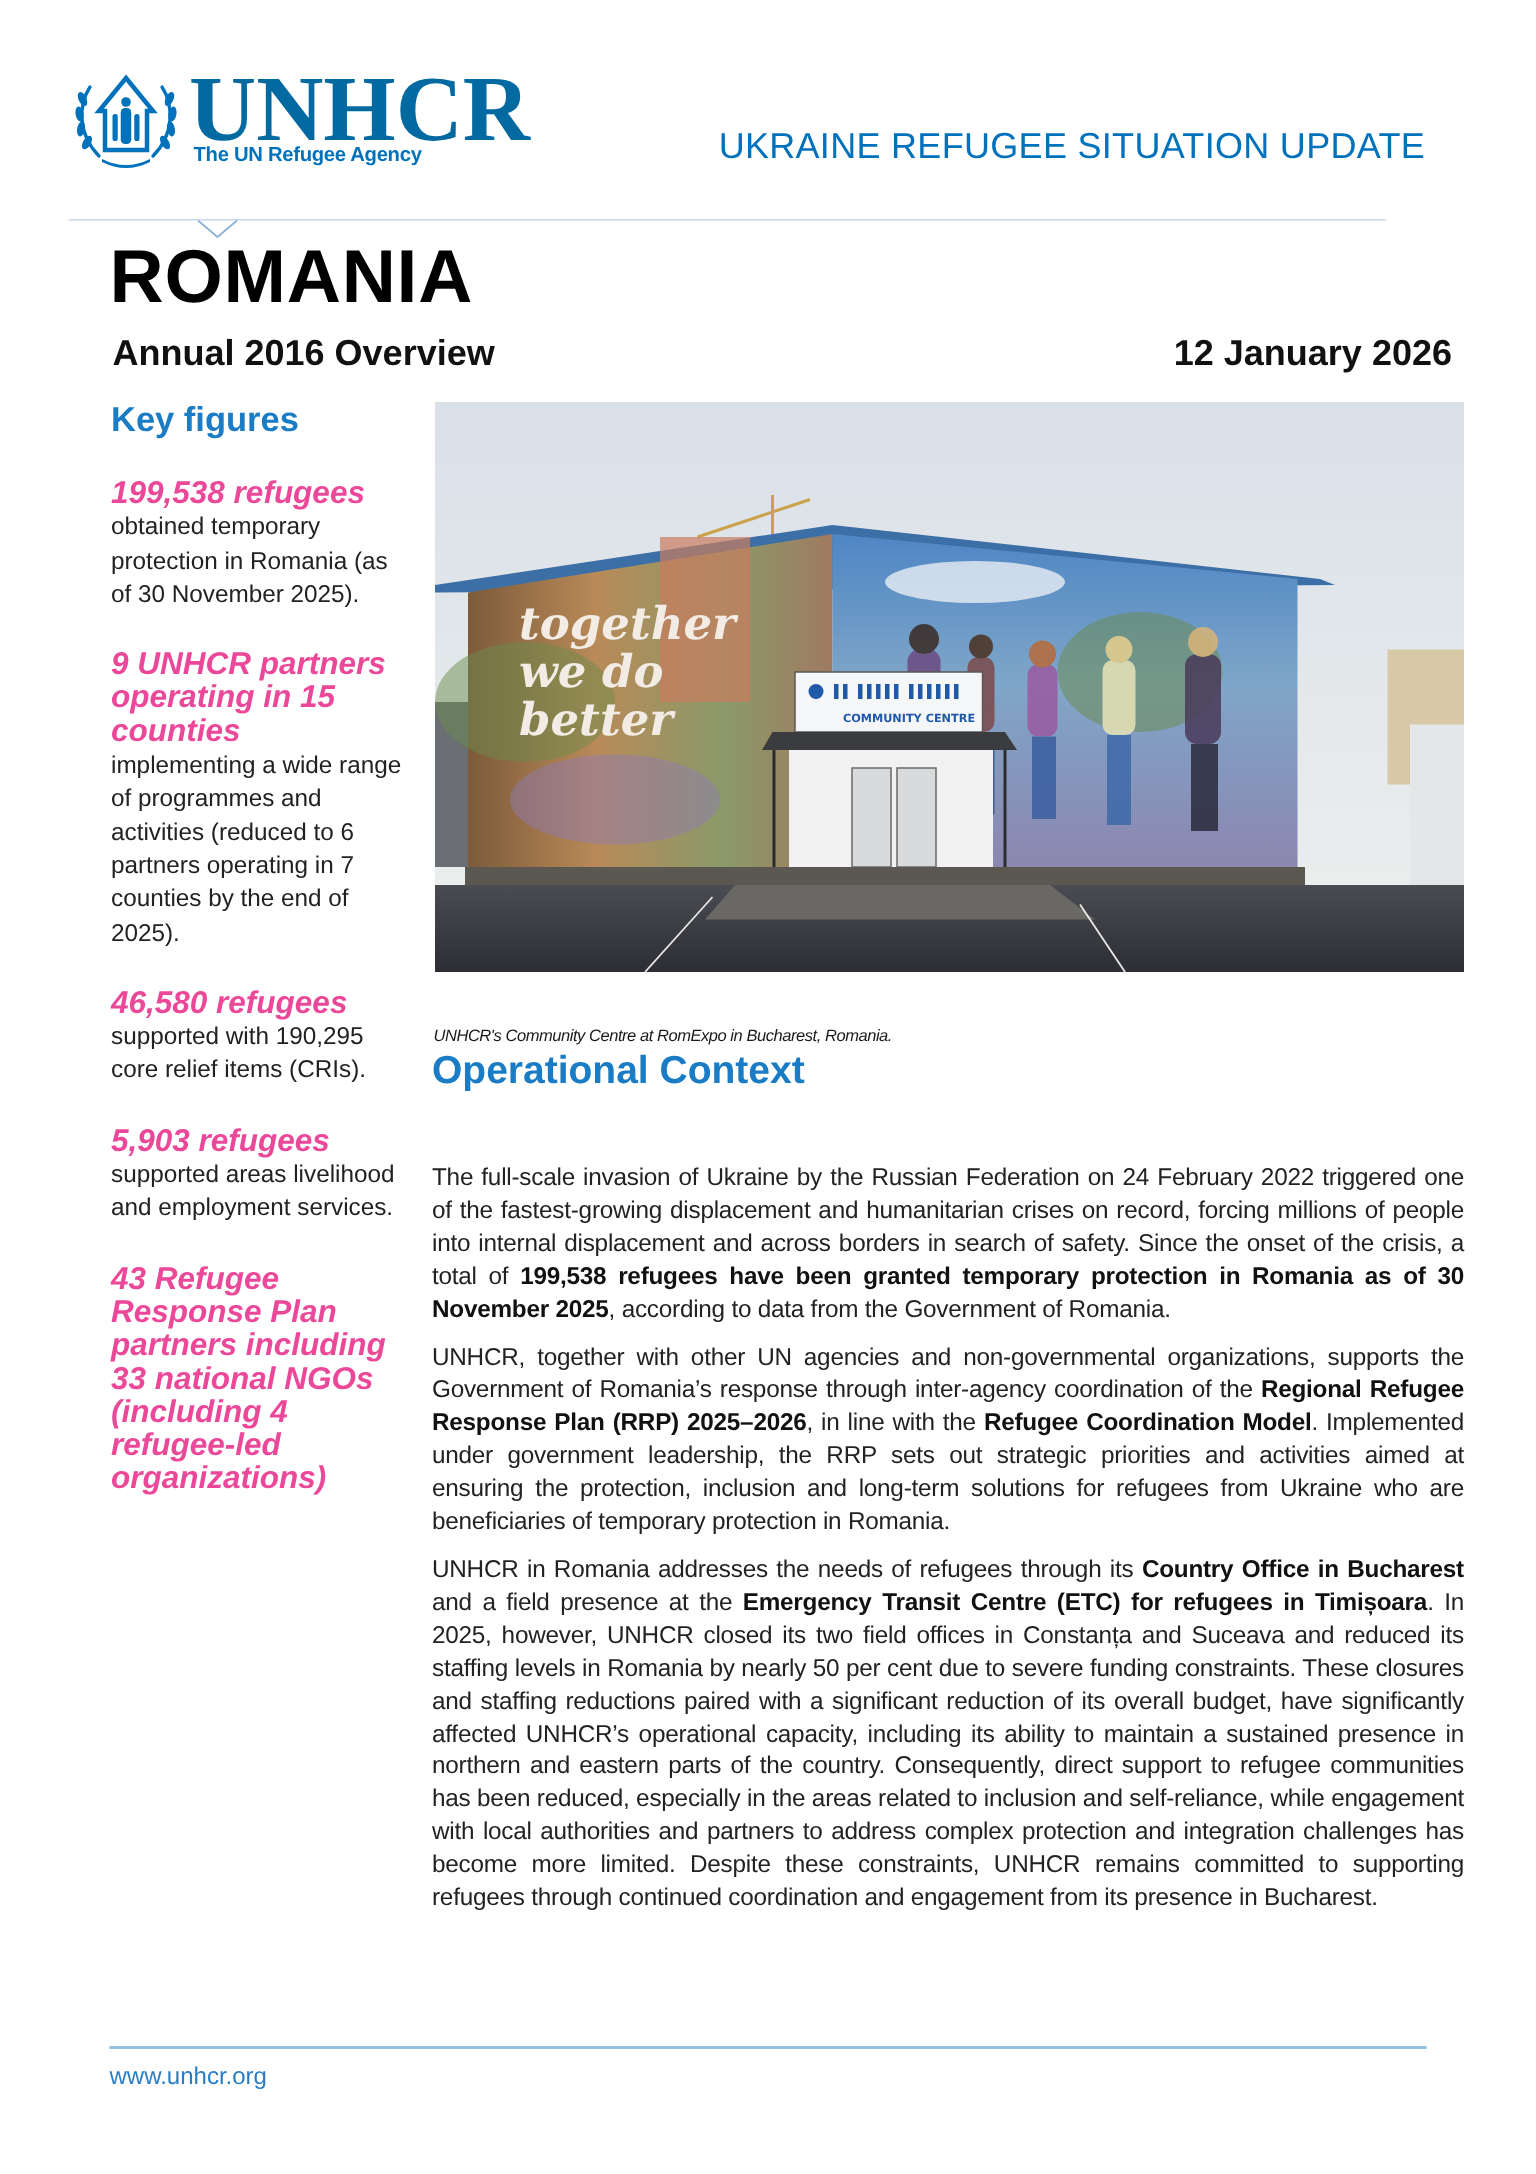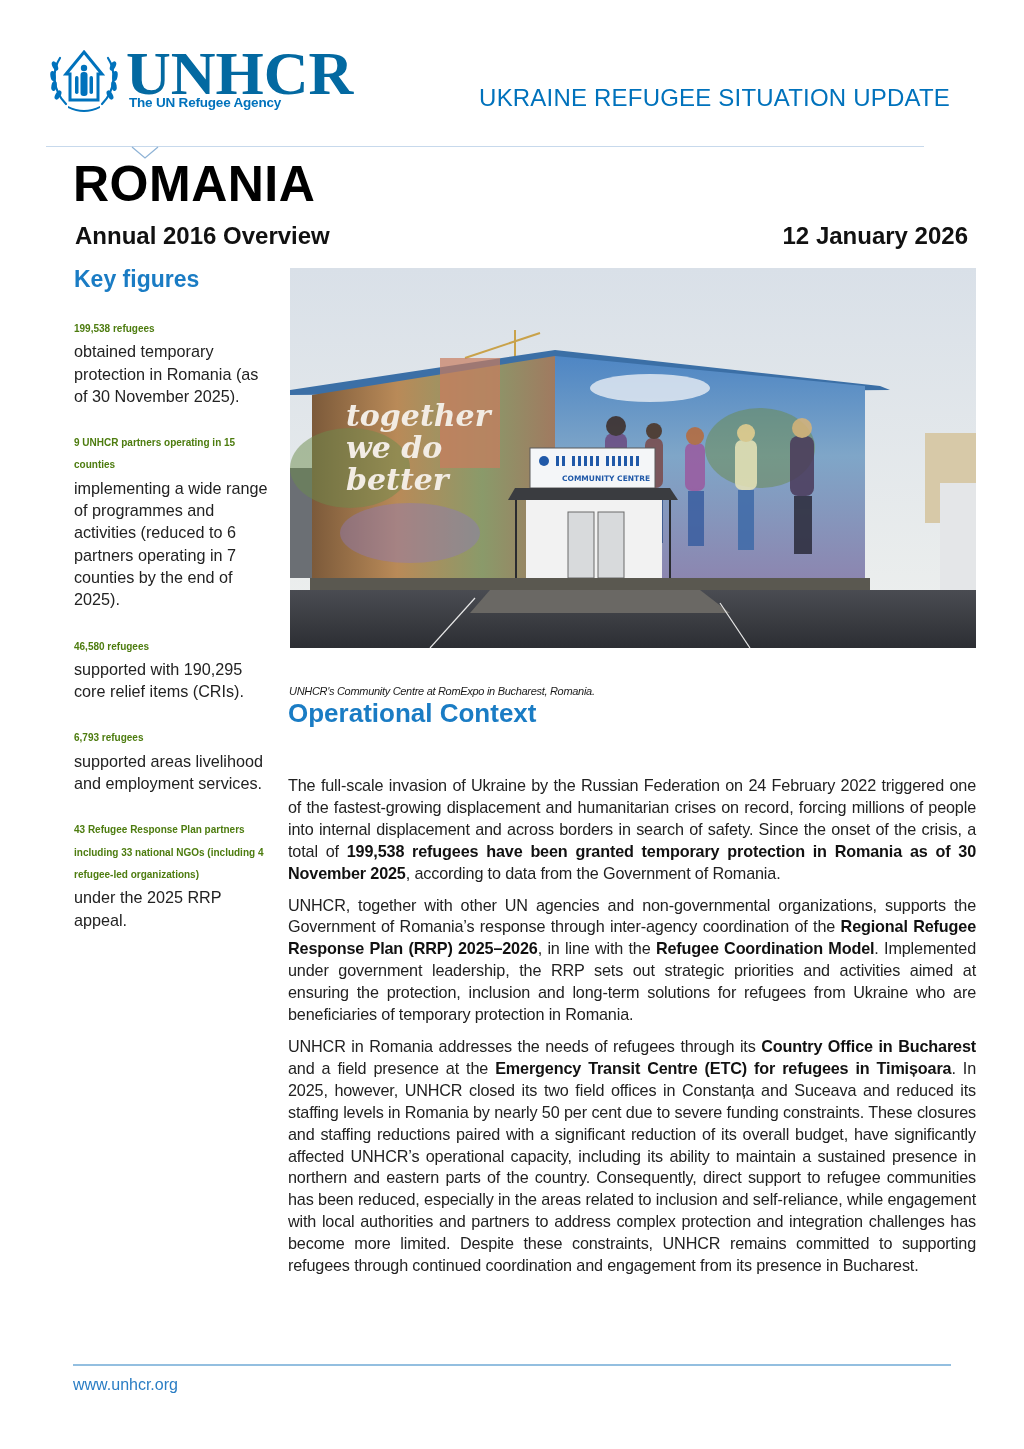--- a/index.html
+++ b/index.html
@@ -19,21 +19,21 @@
   .top-chevron { position: absolute; left: 131px; top: 146px; width: 28px; height: 14px; }
 
   .country { position: absolute; left: 73px; top: 155px; font-size: 50px; font-weight: 700; color: #000; letter-spacing: 0.5px; }
   .subtitle { position: absolute; left: 75px; top: 222px; font-size: 24px; font-weight: 700; color: #111; }
   .date { position: absolute; right: 56px; top: 222px; font-size: 24px; font-weight: 700; color: #111; }
 
   
   .key-title { position: absolute; left: 74px; top: 266px; font-size: 23px; font-weight: 700; color: #1a7cc4; }
   .key-list { position: absolute; left: 74px; top: 318px; width: 200px; }
   .key-item { margin-bottom: 25px; }
-  .key-head { font-size: 10px; font-weight: 700; color: #4d7c0f; line-height: 22.3px; display: block; }
+  .key-head { font-size: 21px; font-weight: 700; color: #ec4899; line-height: 22.3px; display: block; font-style: italic; }
   .key-body { font-size: 16.2px; color: #222; line-height: 22.3px; display: block; }
 
   
   .photo { position: absolute; left: 290px; top: 268px; width: 686px; height: 380px; overflow: hidden; background: #f9a8d4; }
   .photo svg { width: 100%; height: 100%; display: block; }
   .caption { position: absolute; left: 289px; top: 685px; font-size: 11px; font-style: italic; color: #1a1a1a; letter-spacing: -0.3px; text-align: right; }
 
   
   .section-title { position: absolute; left: 288px; top: 698px; font-size: 26px; font-weight: 700; color: #1a7cc4; }
   .main-text { position: absolute; left: 288px; top: 775px; width: 688px; }
@@ -95,26 +95,25 @@
   </div>
   <div class="key-item">
     <span class="key-head">9 UNHCR partners operating in 15 counties</span>
     <span class="key-body">implementing a wide range of programmes and activities (reduced to 6 partners operating in 7 counties by the end of 2025).</span>
   </div>
   <div class="key-item">
     <span class="key-head">46,580 refugees</span>
     <span class="key-body">supported with 190,295 core relief items (CRIs).</span>
   </div>
   <div class="key-item">
-    <span class="key-head">6,793 refugees</span>
+    <span class="key-head">5,903 refugees</span>
     <span class="key-body">supported areas livelihood and employment services.</span>
   </div>
   <div class="key-item">
     <span class="key-head">43 Refugee Response Plan partners including 33 national NGOs (including 4 refugee-led organizations)</span>
-    <span class="key-body">under the 2025 RRP appeal.</span>
   </div>
 </div>
 
 <div class="photo">
   <svg viewBox="0 0 686 380" preserveAspectRatio="none">
     <defs>
       <linearGradient id="sky" x1="0" y1="0" x2="0" y2="1">
         <stop offset="0" stop-color="#d9e0e8"></stop>
         <stop offset="1" stop-color="#eef0ee"></stop>
       </linearGradient>

